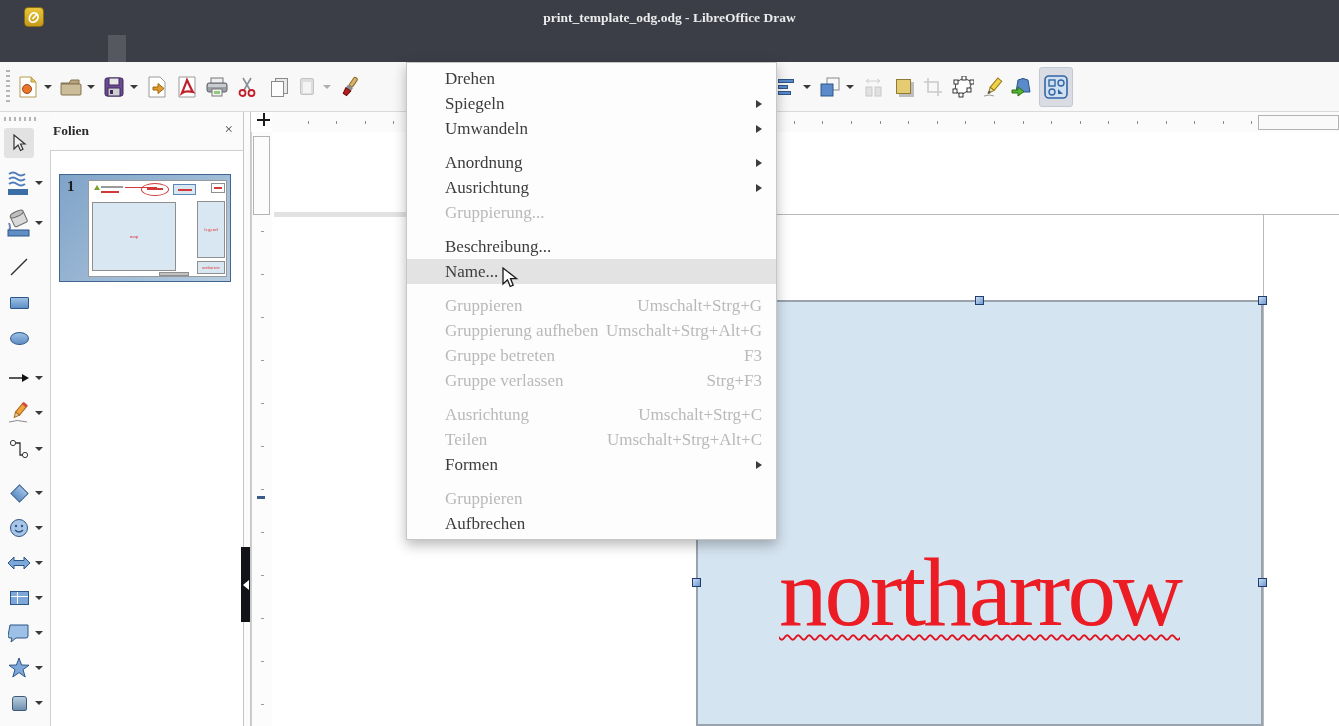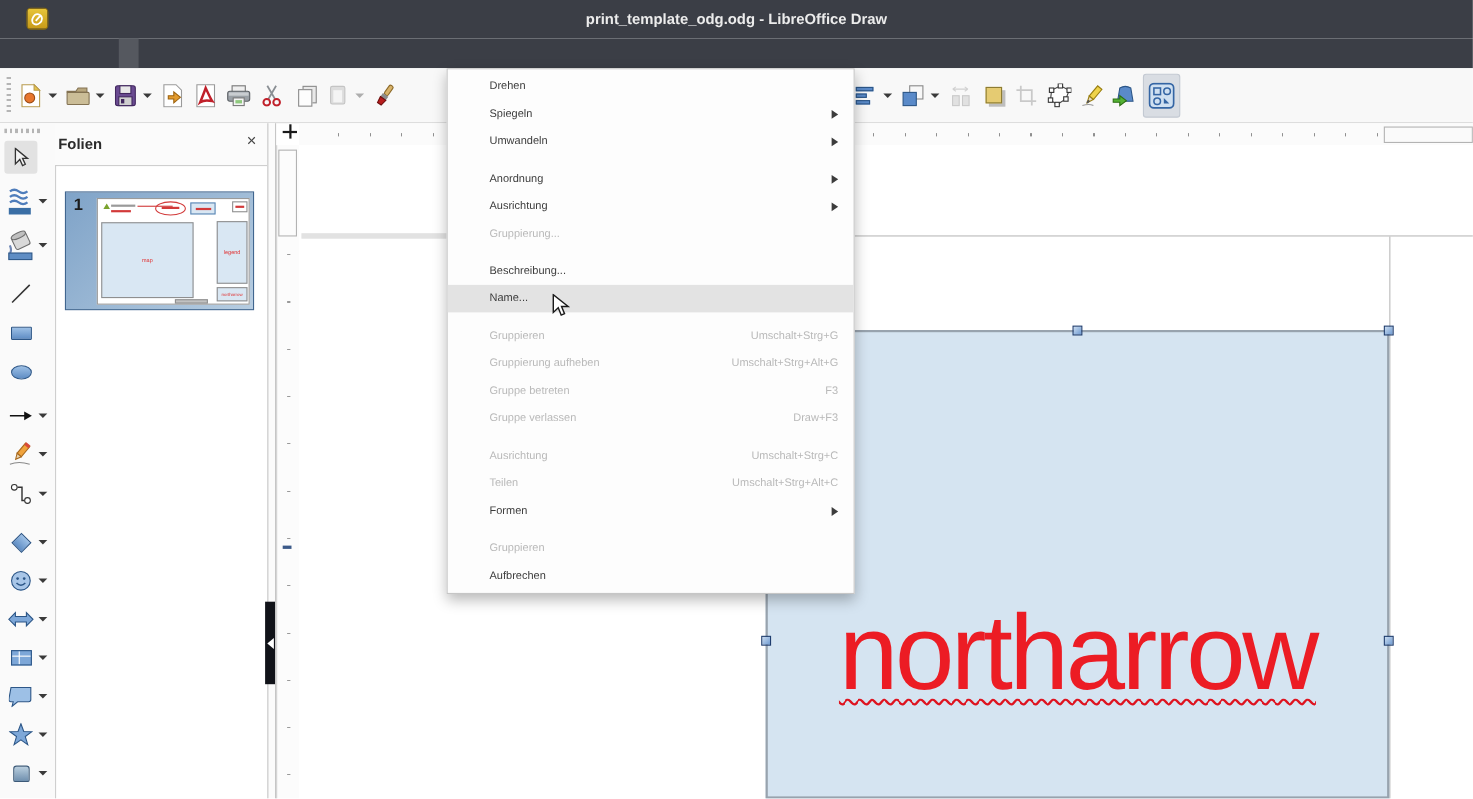--- a/index.html
+++ b/index.html
@@ -1,17 +1,17 @@
 <!DOCTYPE html>
 <html><head>
 <meta charset="utf-8">
 <style>
   * { margin:0; padding:0; box-sizing:border-box; }
   html,body { width:1339px; height:726px; overflow:hidden; font-family:"Liberation Sans", sans-serif; background:#fff; }
-  #app { position:relative; width:1339px; height:594px; }
+  #app { position:relative; width:1339px; height:594px;font-family:Liberation Serif, serif; }
 
   
   .titlebar { position:absolute; left:0; top:0; width:100%; height:35px; background:#3b3e46; }
   .app-icon { position:absolute; left:24px; top:7px; width:20px; height:20px; border-radius:4px;
               background:linear-gradient(#e7c53a,#c79a18); border:1px solid #8a6d10; }
   .app-icon svg { display:block; margin:2px; }
   .win-title { position:absolute; left:0; right:0; top:0; height:35px; line-height:35px; text-align:center;
                color:#ececec; font-weight:bold; font-size:13.5px; }
 
   
@@ -112,21 +112,21 @@
   .tp-sbox i { display:block; margin:3px auto 0; width:8px; height:1.5px; background:#d23a3a; }
 
   
   .splitter { position:absolute; left:243px; top:112px; width:8px; height:614px; background:#fbfbfb; border-left:1px solid #c6c6c6; border-right:1px solid #c6c6c6; }
   .collapse-bar { position:absolute; left:241px; top:547px; width:9px; height:75px; background:#111319; display:flex; align-items:center; justify-content:center; }
   .collapse-bar .tri { width:0; height:0; border-top:5px solid transparent; border-bottom:5px solid transparent; border-right:6px solid #ffffff; }
 
   
   .menu-popup { position:absolute; left:406px; top:62px; width:371px; background:#fdfdfd; border:1px solid #c6c6c6;
                 box-shadow:0 5px 12px rgba(0,0,0,.28); padding:3px 0; z-index:100; }
-  .mi { height:25px; display:flex; align-items:center; padding:0 14px 0 38px; font-size:10px; color:#3c3c3c; }
+  .mi { height:25px; display:flex; align-items:center; padding:0 14px 0 38px; font-size:17px; color:#3c3c3c; }
   .mi.separator { height:9px; }
   .mi.highlighted { background:#e3e3e3; }
   .mi.disabled .mi-label, .mi.disabled .mi-shortcut { color:#b9b9b9; }
   .mi-shortcut { margin-left:auto; }
   .mi-arrow { display:none; }
   .mi.submenu .mi-arrow { display:block; margin-left:auto; width:0; height:0;
                           border-left:6px solid #3c3c3c; border-top:4.5px solid transparent; border-bottom:4.5px solid transparent; }
 
   .cursor { position:absolute; left:500px; top:267px; z-index:300; }
 </style>
@@ -583,21 +583,21 @@
       </div>
 
       <div class="mi disabled">
         <span class="mi-label">Gruppe betreten</span>
         <span class="mi-shortcut">F3</span>
 
       </div>
 
       <div class="mi disabled">
         <span class="mi-label">Gruppe verlassen</span>
-        <span class="mi-shortcut">Draw+F3</span>
+        <span class="mi-shortcut">Strg+F3</span>
 
       </div>
 
       <div class="mi separator">
         
         
         
       </div>
 
       <div class="mi disabled">

